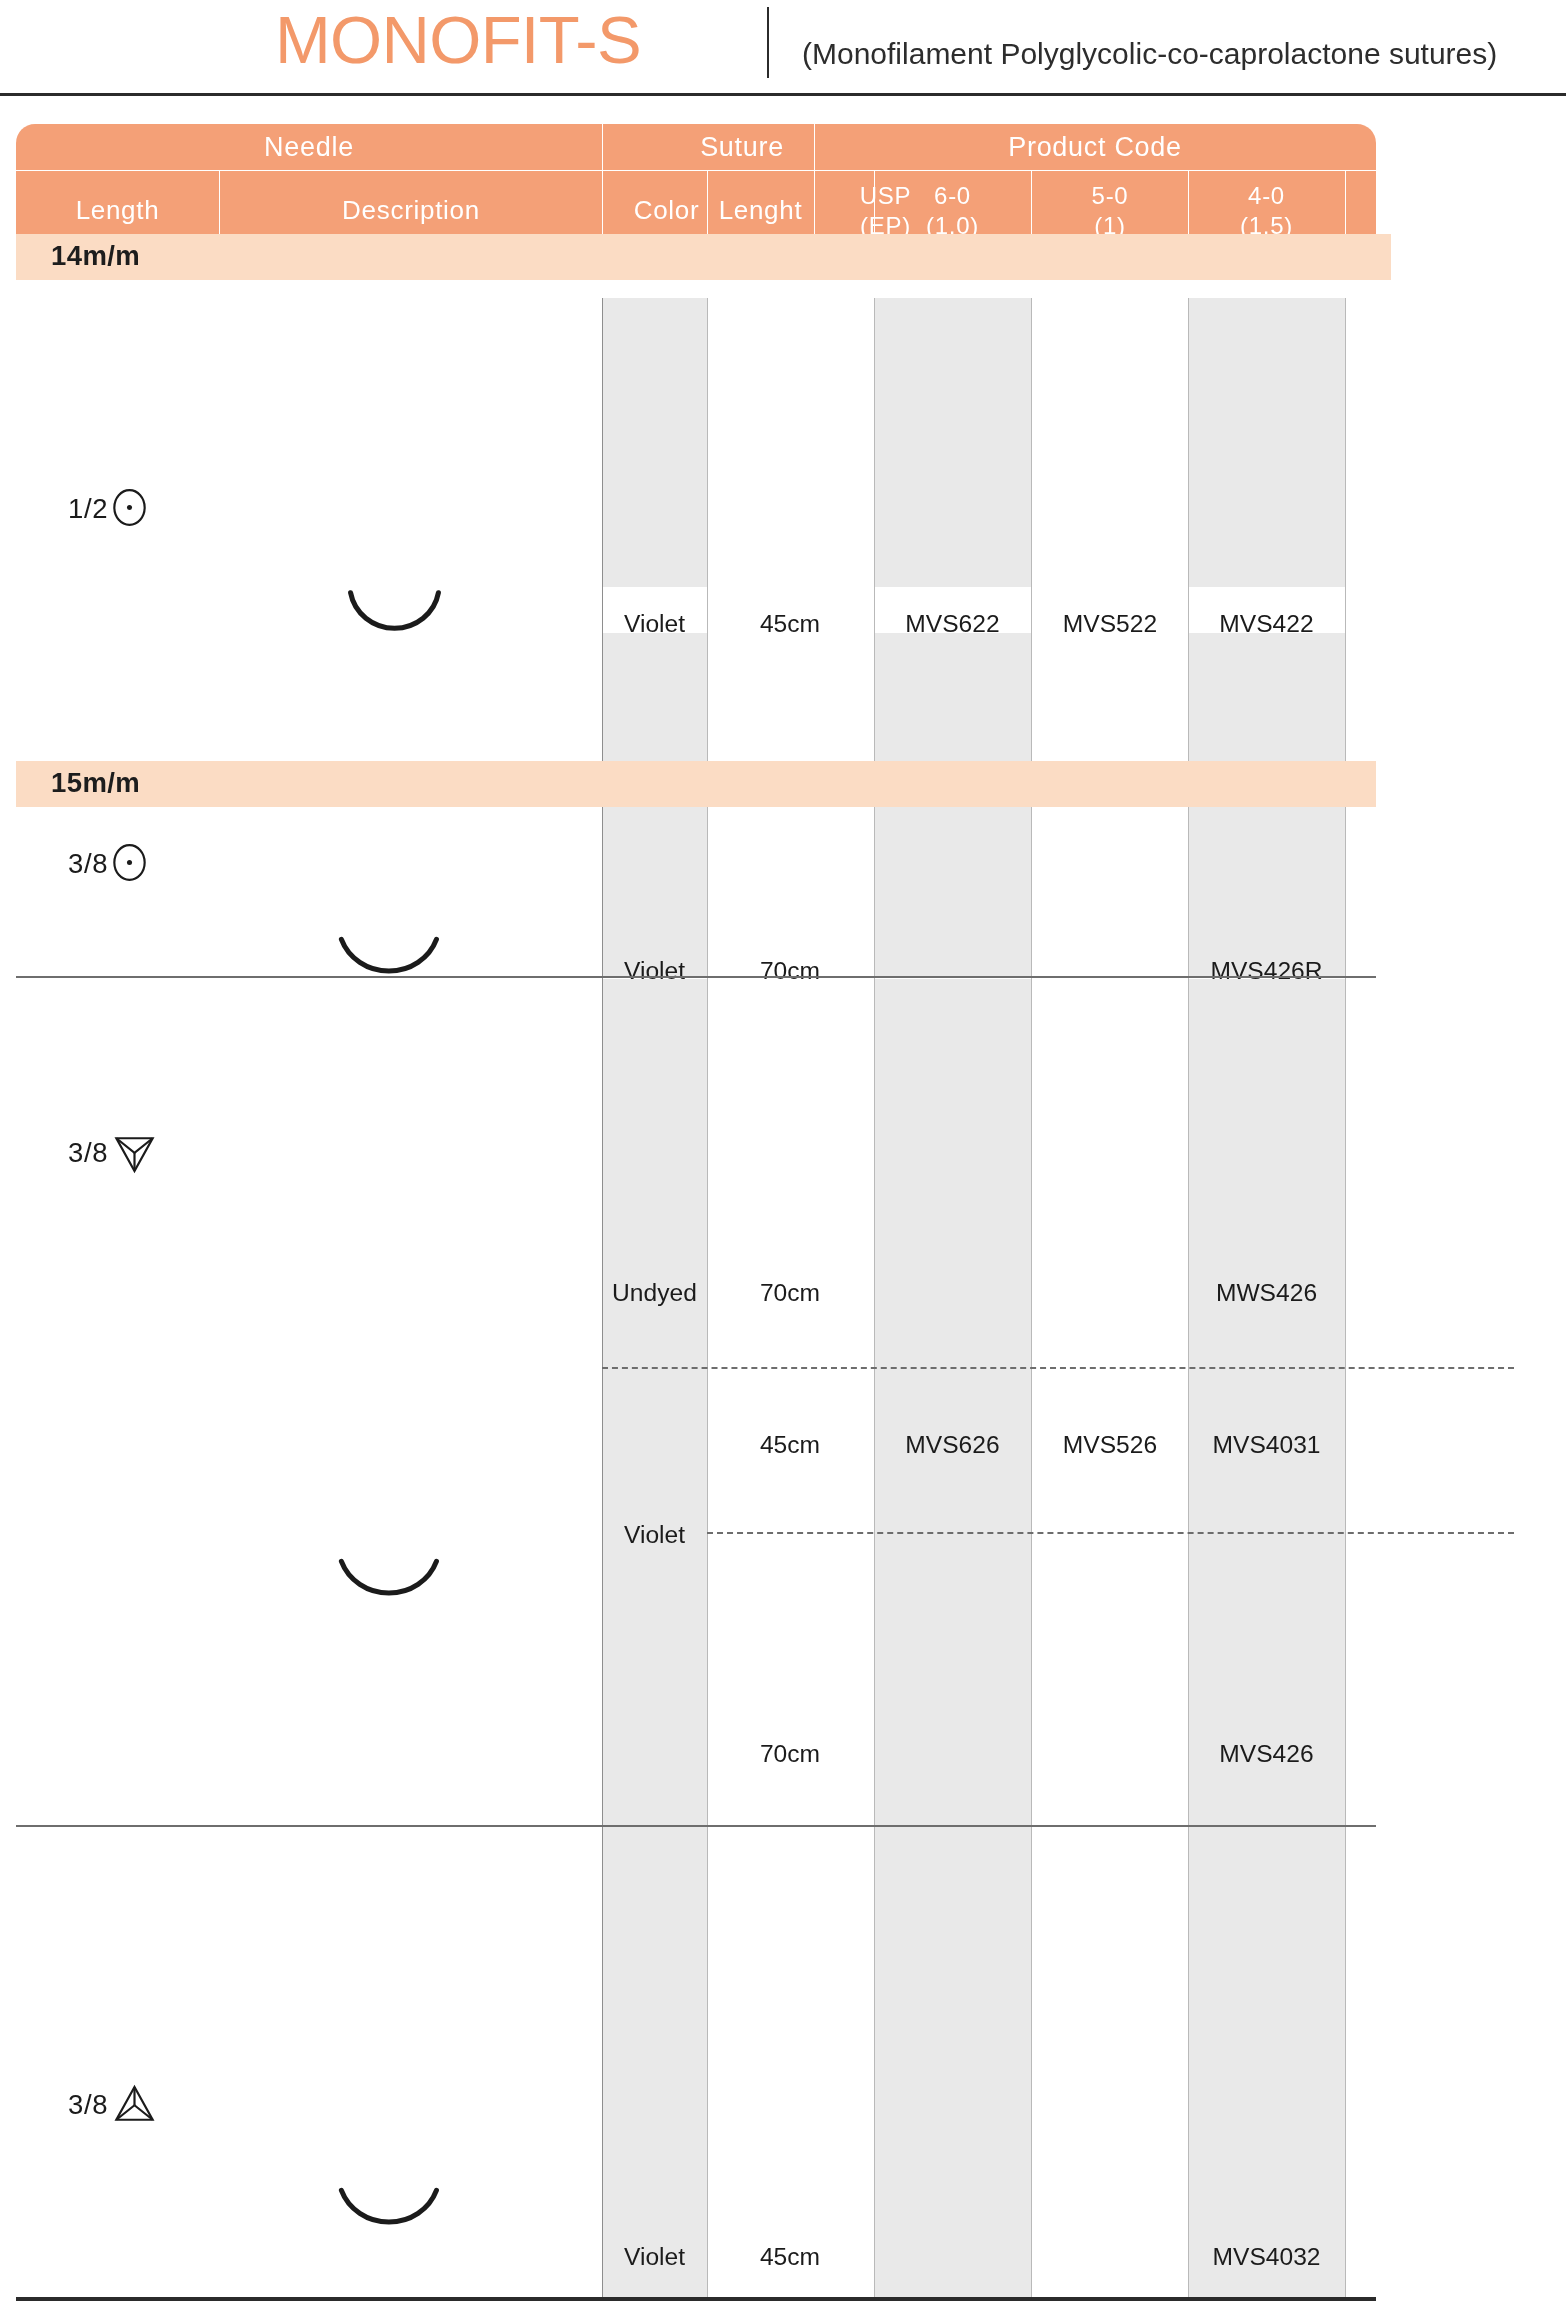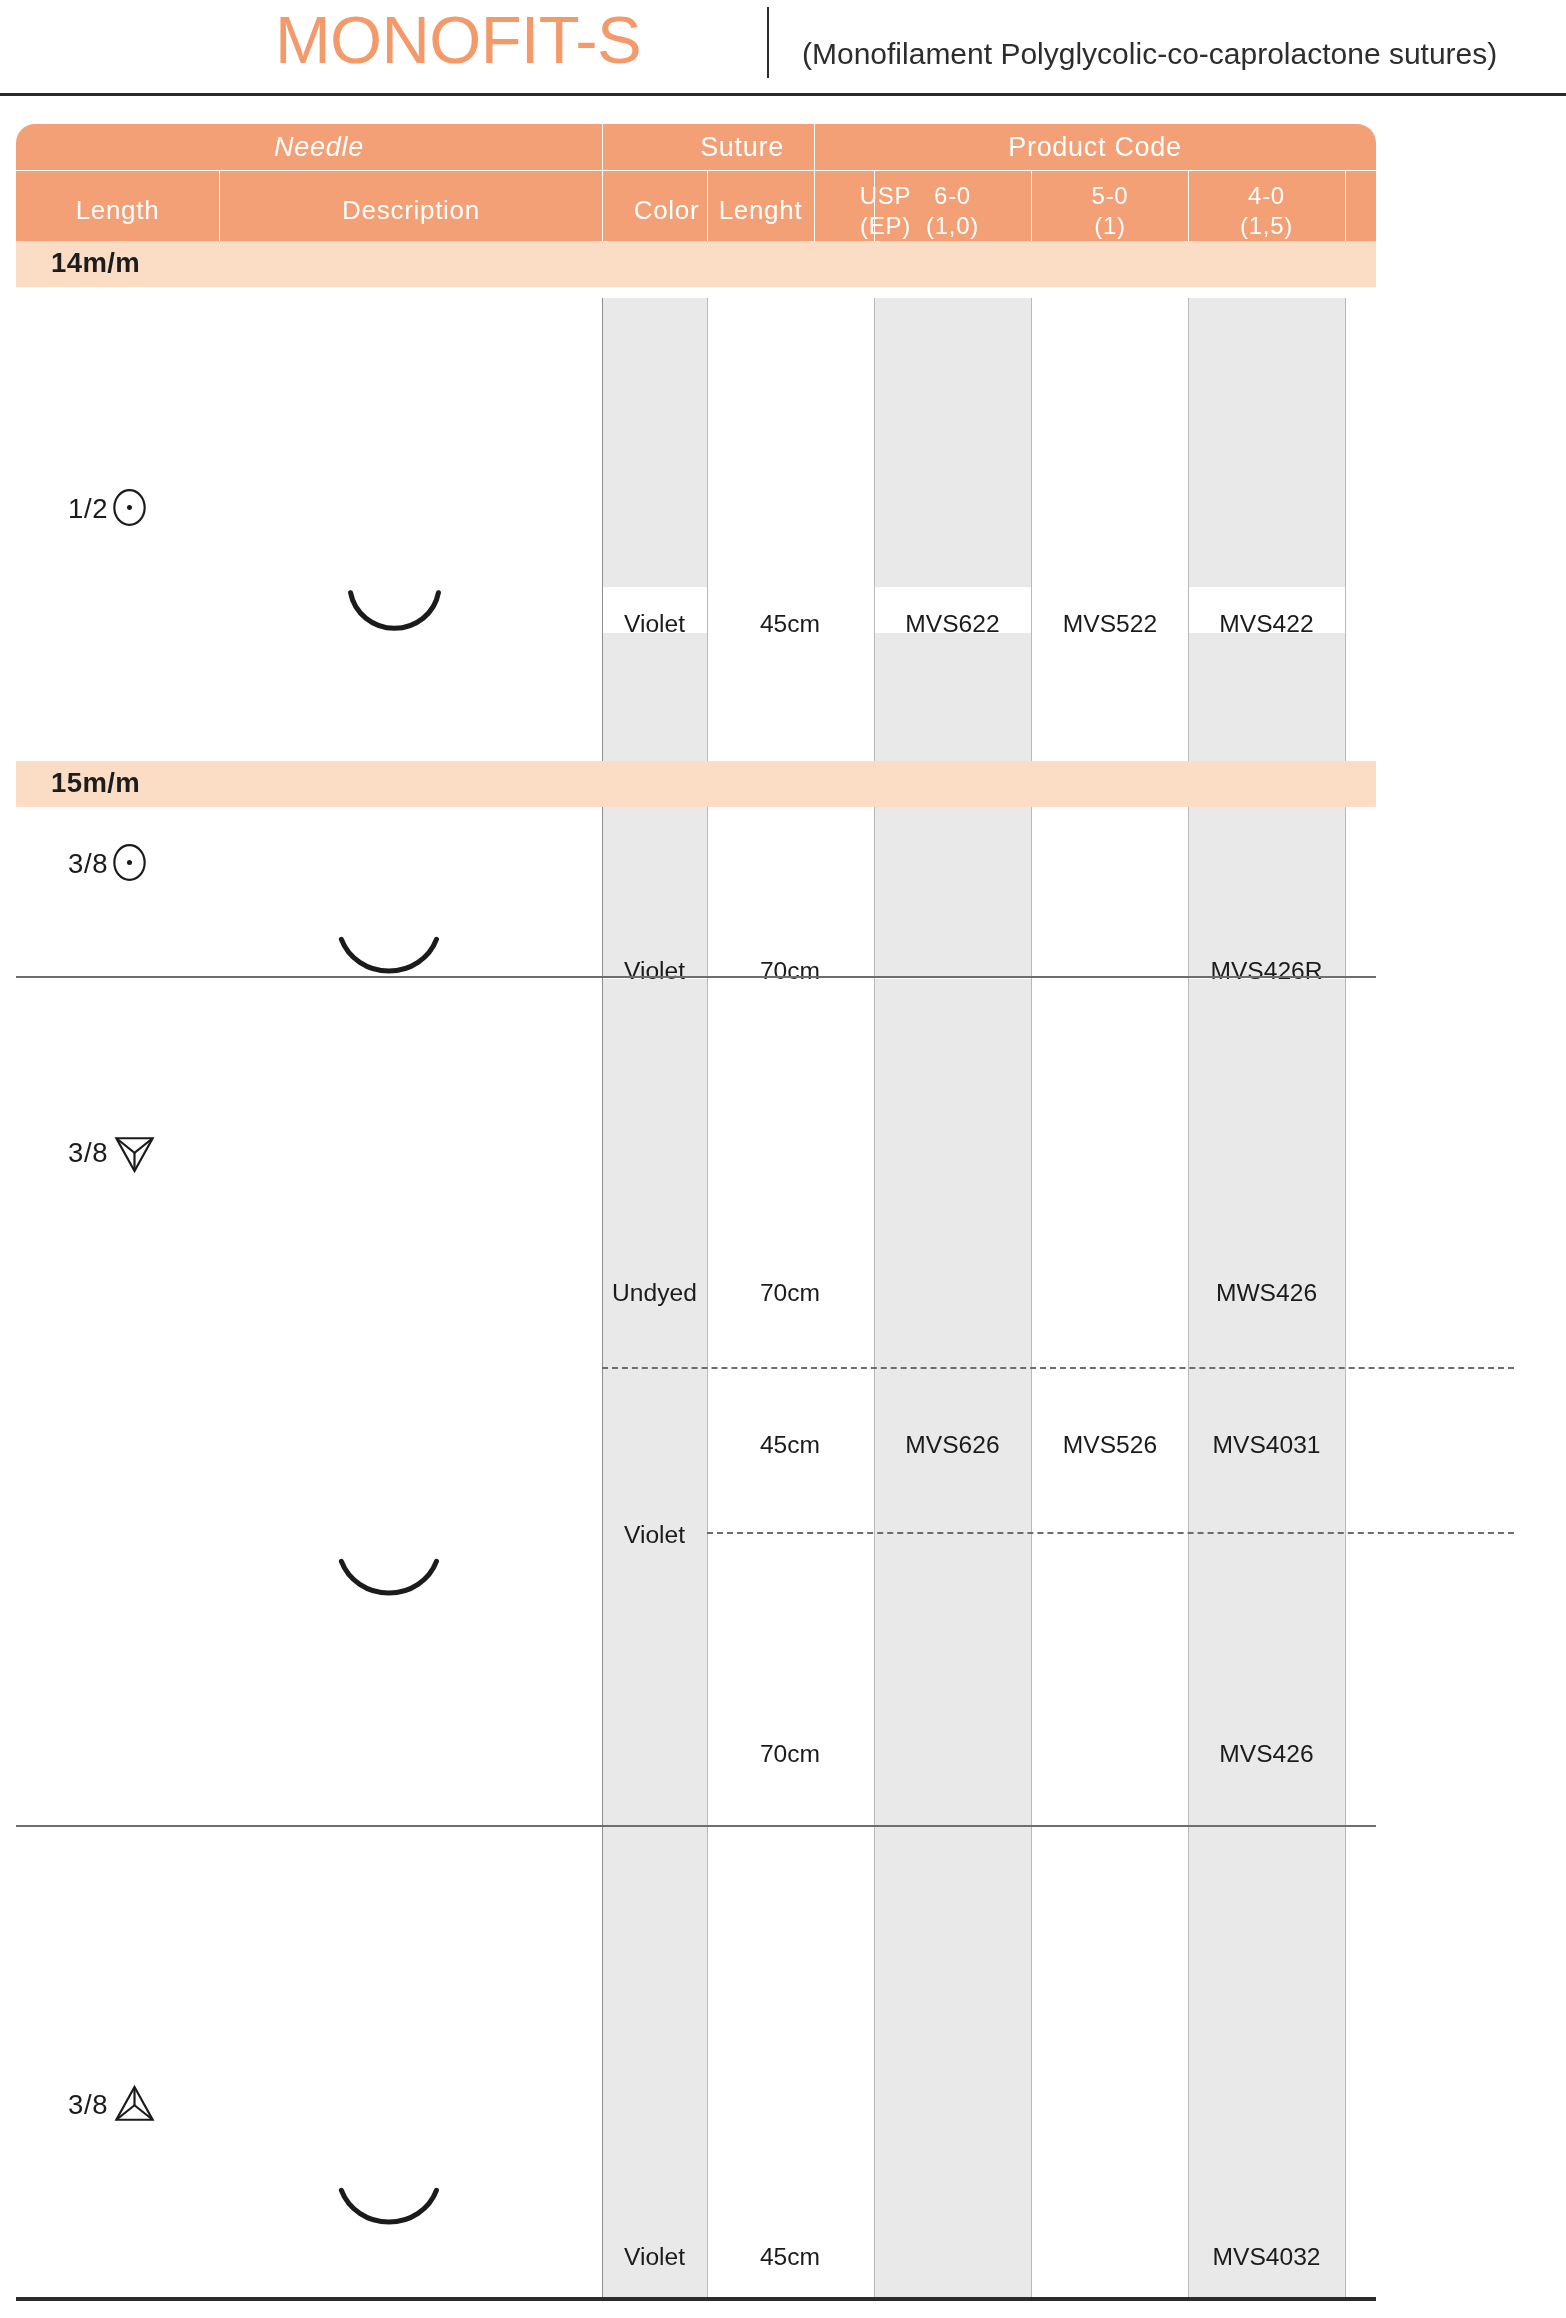--- a/index.html
+++ b/index.html
@@ -130,21 +130,21 @@
     <div class="shade" style="left:586px; top:855px; width:105px; height:846px;"></div>
     <div class="shade" style="left:858px;top:855px; width:157px;height:846px;"></div>
     <div class="shade" style="left:1172px;top:855px; width:157px;height:846px;"></div>
 
     <div class="shade" style="left:586px; top:1703px; width:105px; height:470px;"></div>
     <div class="shade" style="left:858px;top:1703px; width:157px;height:470px;"></div>
     <div class="shade" style="left:1172px;top:1703px; width:157px;height:470px;"></div>
 
     <div class="thead">
 
-      <div class="hcell top" style="left:10px;    width:586px;font-style:italic;">Needle</div>
+      <div class="hcell top" style="left:0;    width:586px;">Needle</div>
       <div class="hcell top" style="left:620px; width:212px;">Suture</div>
       <div class="hcell top" style="left:798px;width:562px;">Product Code</div>
 
       <div class="hcell bot" style="left:0;    width:203px;">Length</div>
       <div class="hcell bot" style="left:203px; width:384px;">Description</div>
       <div class="hcell bot" style="left:586px; width:105px;padding-left:24px;">Color</div>
       <div class="hcell bot" style="left:691px; width:107px;">Lenght</div>
 
       <div class="hcell bot two-line" style="left:840px;width:59px;">
         <span>USP</span>
@@ -178,21 +178,21 @@
       <div class="hsep v" style="left:1329px;top:46px;height:81px;"></div>
     </div>
 
     <div class="vline dark" style="left:586px; top:174px;height:1999px;"></div>
     <div class="vline" style="left:691px; top:174px;height:1999px;"></div>
     <div class="vline" style="left:858px;top:174px;height:1999px;"></div>
     <div class="vline" style="left:1015px;top:174px;height:1999px;"></div>
     <div class="vline" style="left:1172px;top:174px;height:1999px;"></div>
     <div class="vline" style="left:1329px;top:174px;height:1999px;"></div>
 
-    <div class="section-band" style="top:117px;">
+    <div class="section-band" style="top:110px;padding-left:15px;">
       <span class="label">14m/m</span>
     </div>
 
     <div class="needle-len" style="left:52px;top:369px;">1/2</div>
     <div class="needle-icon" style="left:94px;top:363px;">
       <svg width="39" height="41" viewBox="0 0 54 56">
         <ellipse cx="27" cy="28" rx="21" ry="24" fill="none" stroke="#1b1b1b" stroke-width="3"></ellipse>
         <circle cx="27" cy="28" r="3.5" fill="#1b1b1b"></circle>
       </svg>
     </div>

